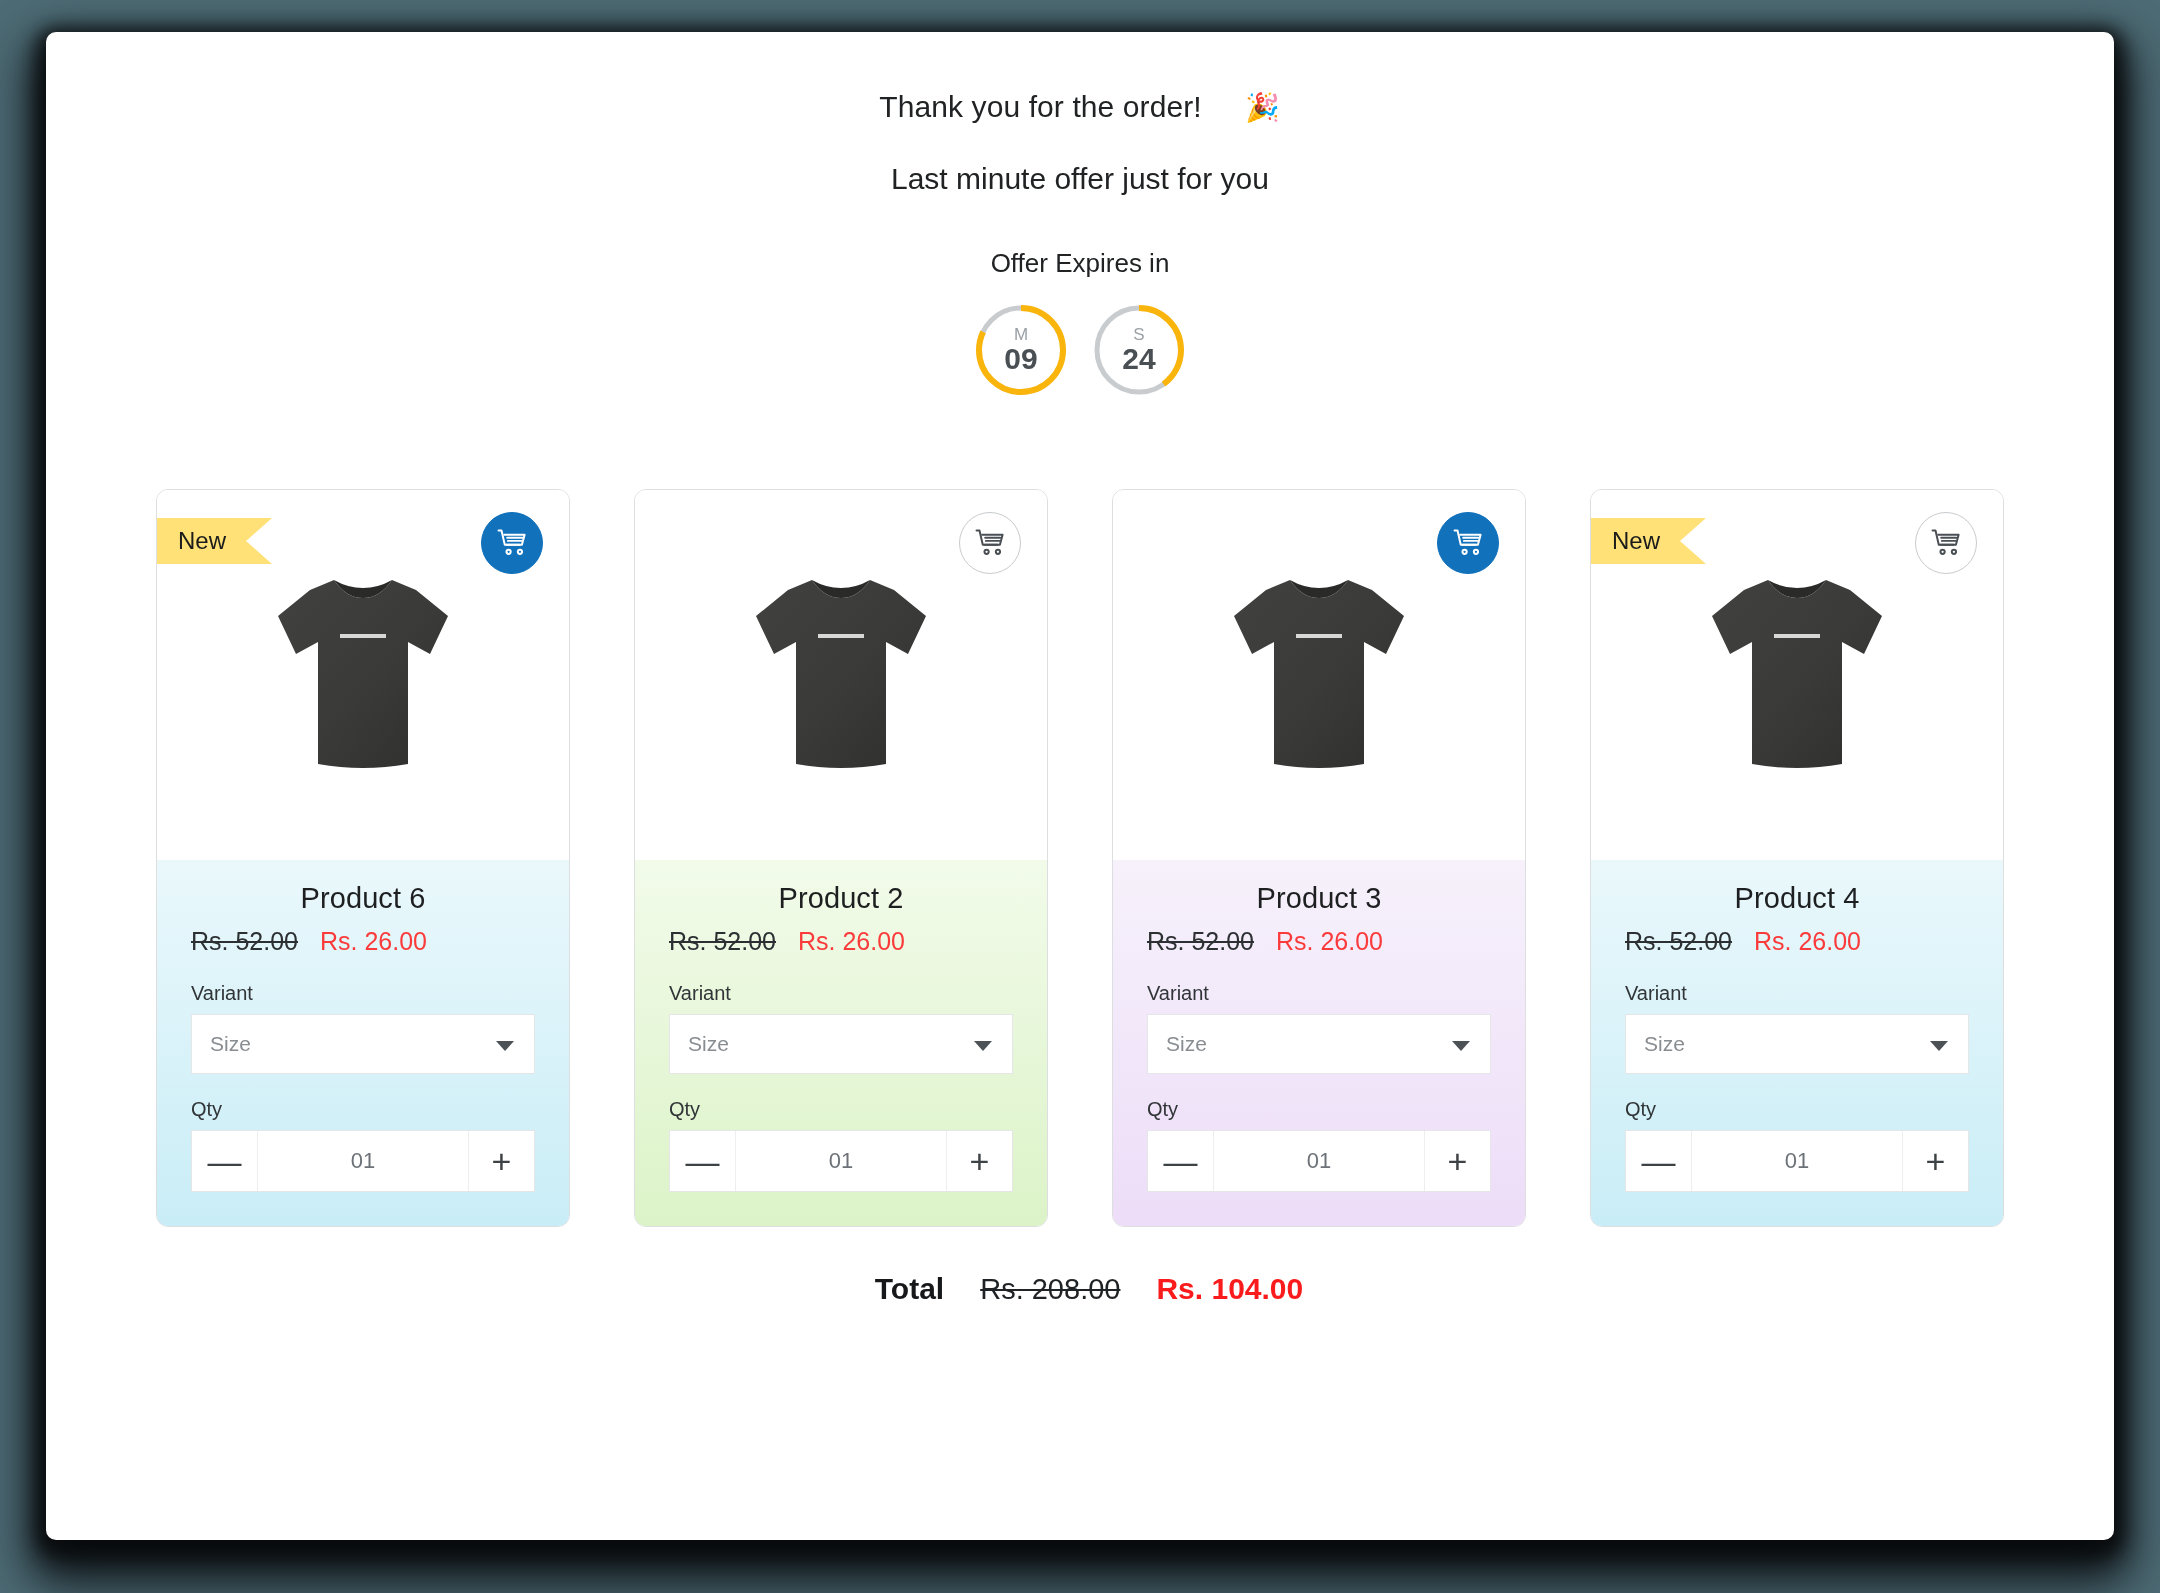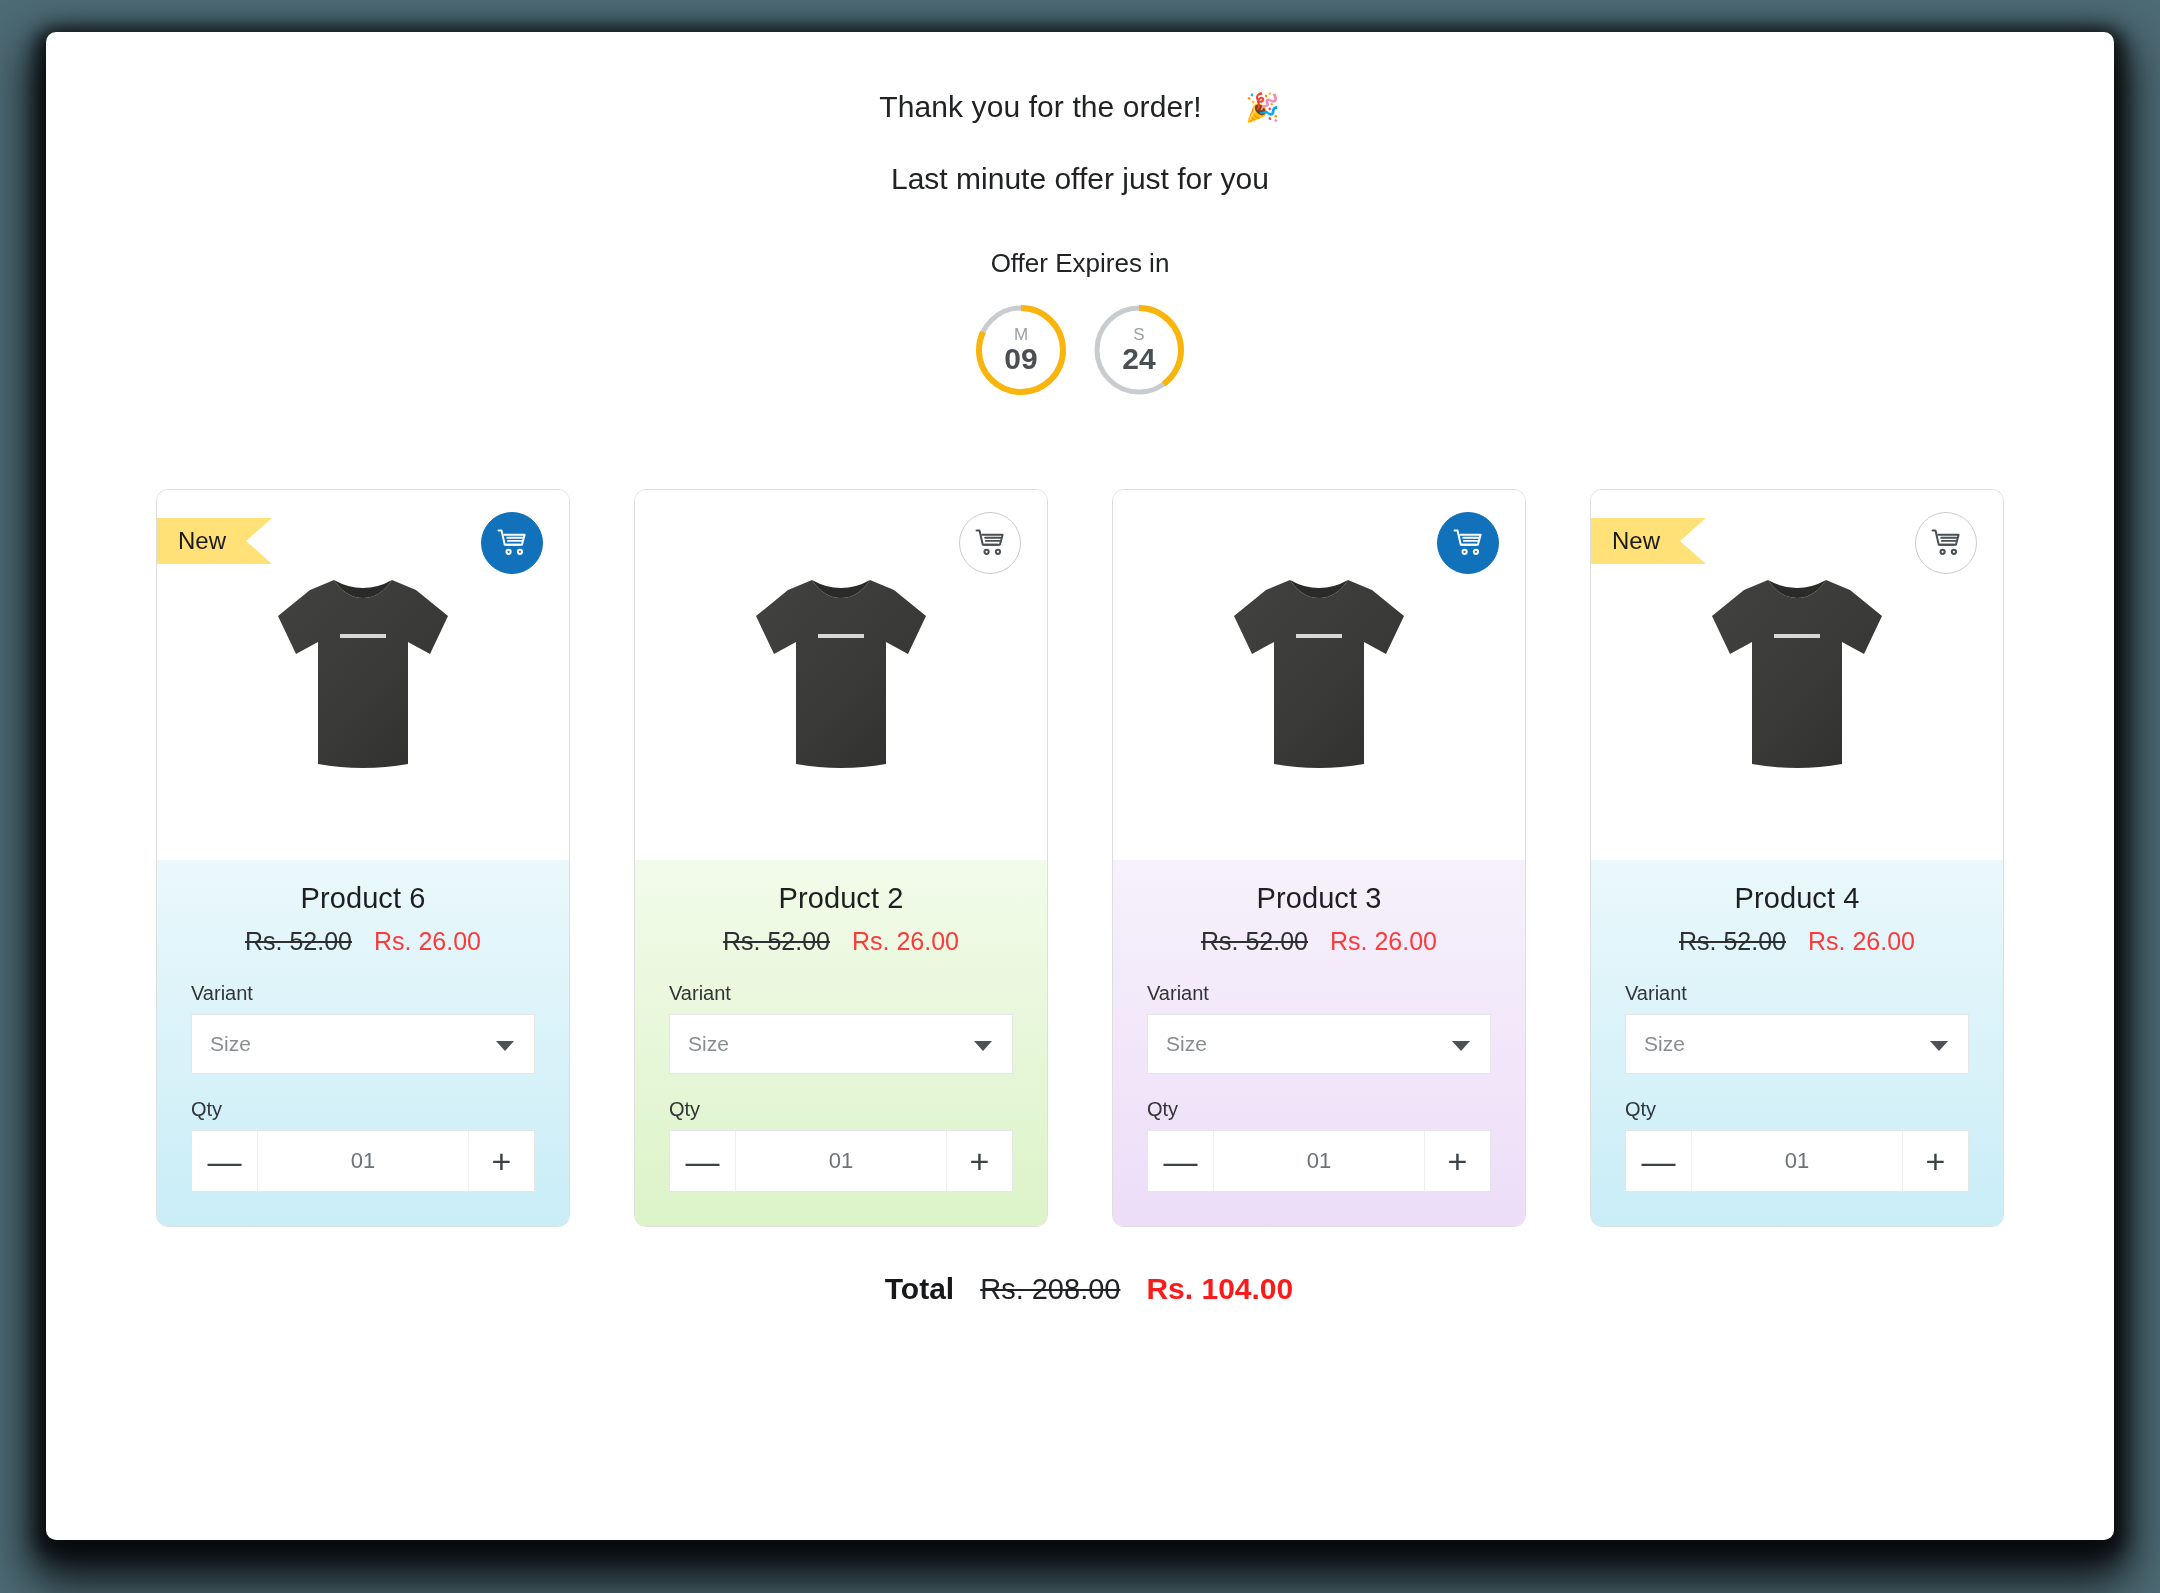--- a/index.html
+++ b/index.html
@@ -135,21 +135,21 @@
 
   .card-body { padding: 22px 34px 34px 34px; }
   .card-title {
     text-align: center;
     font-size: 29px;
     color: #1d1f21;
     margin-bottom: 12px;
     letter-spacing: 0.1px;
   }
   .price-row {
-    display: flex; justify-content: center; align-items: baseline;
+    display: flex; justify-content: flex-start; align-items: baseline;
     gap: 22px; margin-bottom: 26px;
   }
   .price-old { font-size: 25px; color: #2c3033; text-decoration: line-through; }
   .price-new { font-size: 25px; color: #fb3b3b; }
 
   .field-label { font-size: 20px; color: #313538; margin-bottom: 9px; }
 
   .select {
     position: relative;
     height: 60px;
@@ -192,21 +192,21 @@
   
   .tint-blue   { background: linear-gradient(180deg,#eaf8fb 0%,#c9edf7 100%); }
   .tint-green  { background: linear-gradient(180deg,#f2fbea 0%,#dcf3c8 100%); }
   .tint-purple { background: linear-gradient(180deg,#f6f1fb 0%,#edddf8 100%); }
 
   
   .total-row {
     position: absolute;
     left: 0; right: 0; top: 1240px;
     display: flex; justify-content: center; align-items: baseline;
-    gap: 26px;
+    gap: 36px;
     padding-left: 18px;
   }
   .total-label { font-size: 30px; font-weight: bold; color: #16181a; }
   .total-old   { font-size: 29px; color: #1f2325; text-decoration: line-through; }
   .total-new   { font-size: 30px; font-weight: bold; color: #fa1c1c; }
 
   .actions {
     position: absolute;
     left: 50%; top: 1320px;
     transform: translateX(-50%);

